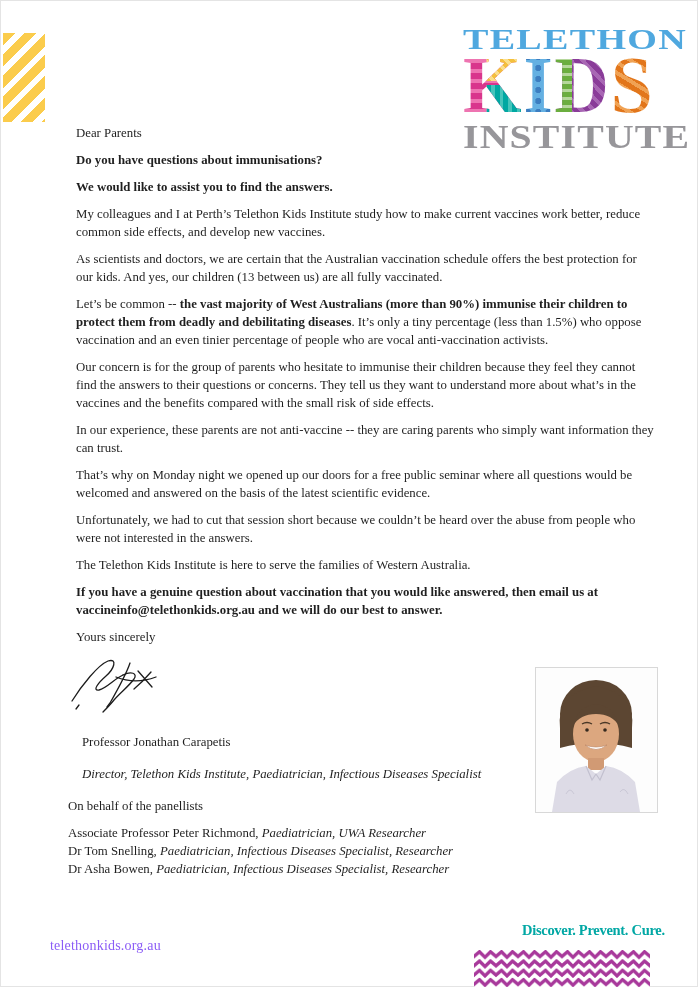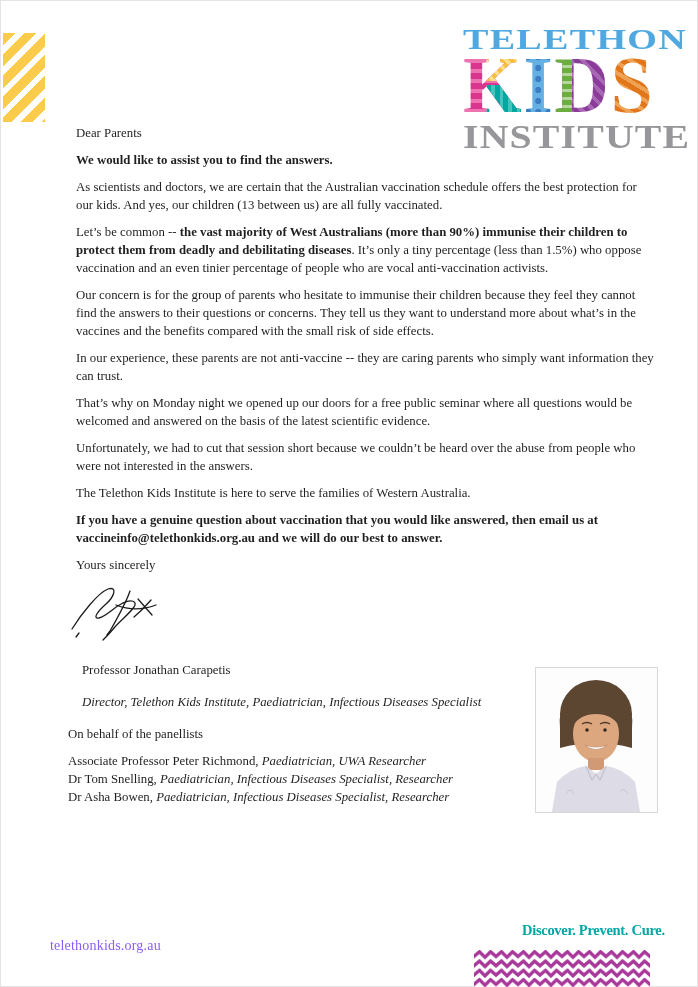--- a/index.html
+++ b/index.html
@@ -69,21 +69,23 @@
 
   <div class="logo">
     <div class="logo-line logo-telethon" style="color: rgb(79, 168, 223);">TELETHON</div>
     <div class="logo-line logo-kids"><span class="kl-k">K</span><span class="kl-i">I</span><span class="kl-d">D</span><span class="kl-s">S</span></div>
     <div class="logo-line logo-institute" style="color: rgb(151, 150, 154);">INSTITUTE</div>
   </div>
 
   <div class="letter">
     <p>Dear Parents</p>
     <div id="paras">
+        <p><span class="b">Do you have questions about immunisations?</span></p>
         <p><span class="b">We would like to assist you to find the answers.</span></p>
+        <p><span>My colleagues and I at Perth’s Telethon Kids Institute study how to make current vaccines work better, reduce common side effects, and develop new vaccines.</span></p>
         <p><span>As scientists and doctors, we are certain that the Australian vaccination schedule offers the best protection for our kids. And yes, our children (13 between us) are all fully vaccinated.</span></p>
         <p><span>Let’s be common -- </span><span class="b">the vast majority of West Australians (more than 90%) immunise their children to protect them from deadly and debilitating diseases</span><span>. It’s only a tiny percentage (less than 1.5%) who oppose vaccination and an even tinier percentage of people who are vocal anti-vaccination activists.</span></p>
         <p><span>Our concern is for the group of parents who hesitate to immunise their children because they feel they cannot find the answers to their questions or concerns. They tell us they want to understand more about what’s in the vaccines and the benefits compared with the small risk of side effects.</span></p>
         <p><span>In our experience, these parents are not anti-vaccine -- they are caring parents who simply want information they can trust.</span></p>
         <p><span>That’s why on Monday night we opened up our doors for a free public seminar where all questions would be welcomed and answered on the basis of the latest scientific evidence.</span></p>
         <p><span>Unfortunately, we had to cut that session short because we couldn’t be heard over the abuse from people who were not interested in the answers.</span></p>
         <p><span>The Telethon Kids Institute is here to serve the families of Western Australia.</span></p>
         <p><span class="b">If you have a genuine question about vaccination that you would like answered, then email us at vaccineinfo@telethonkids.org.au and we will do our best to answer.</span></p>
       </div>
     <p>Yours sincerely</p>

